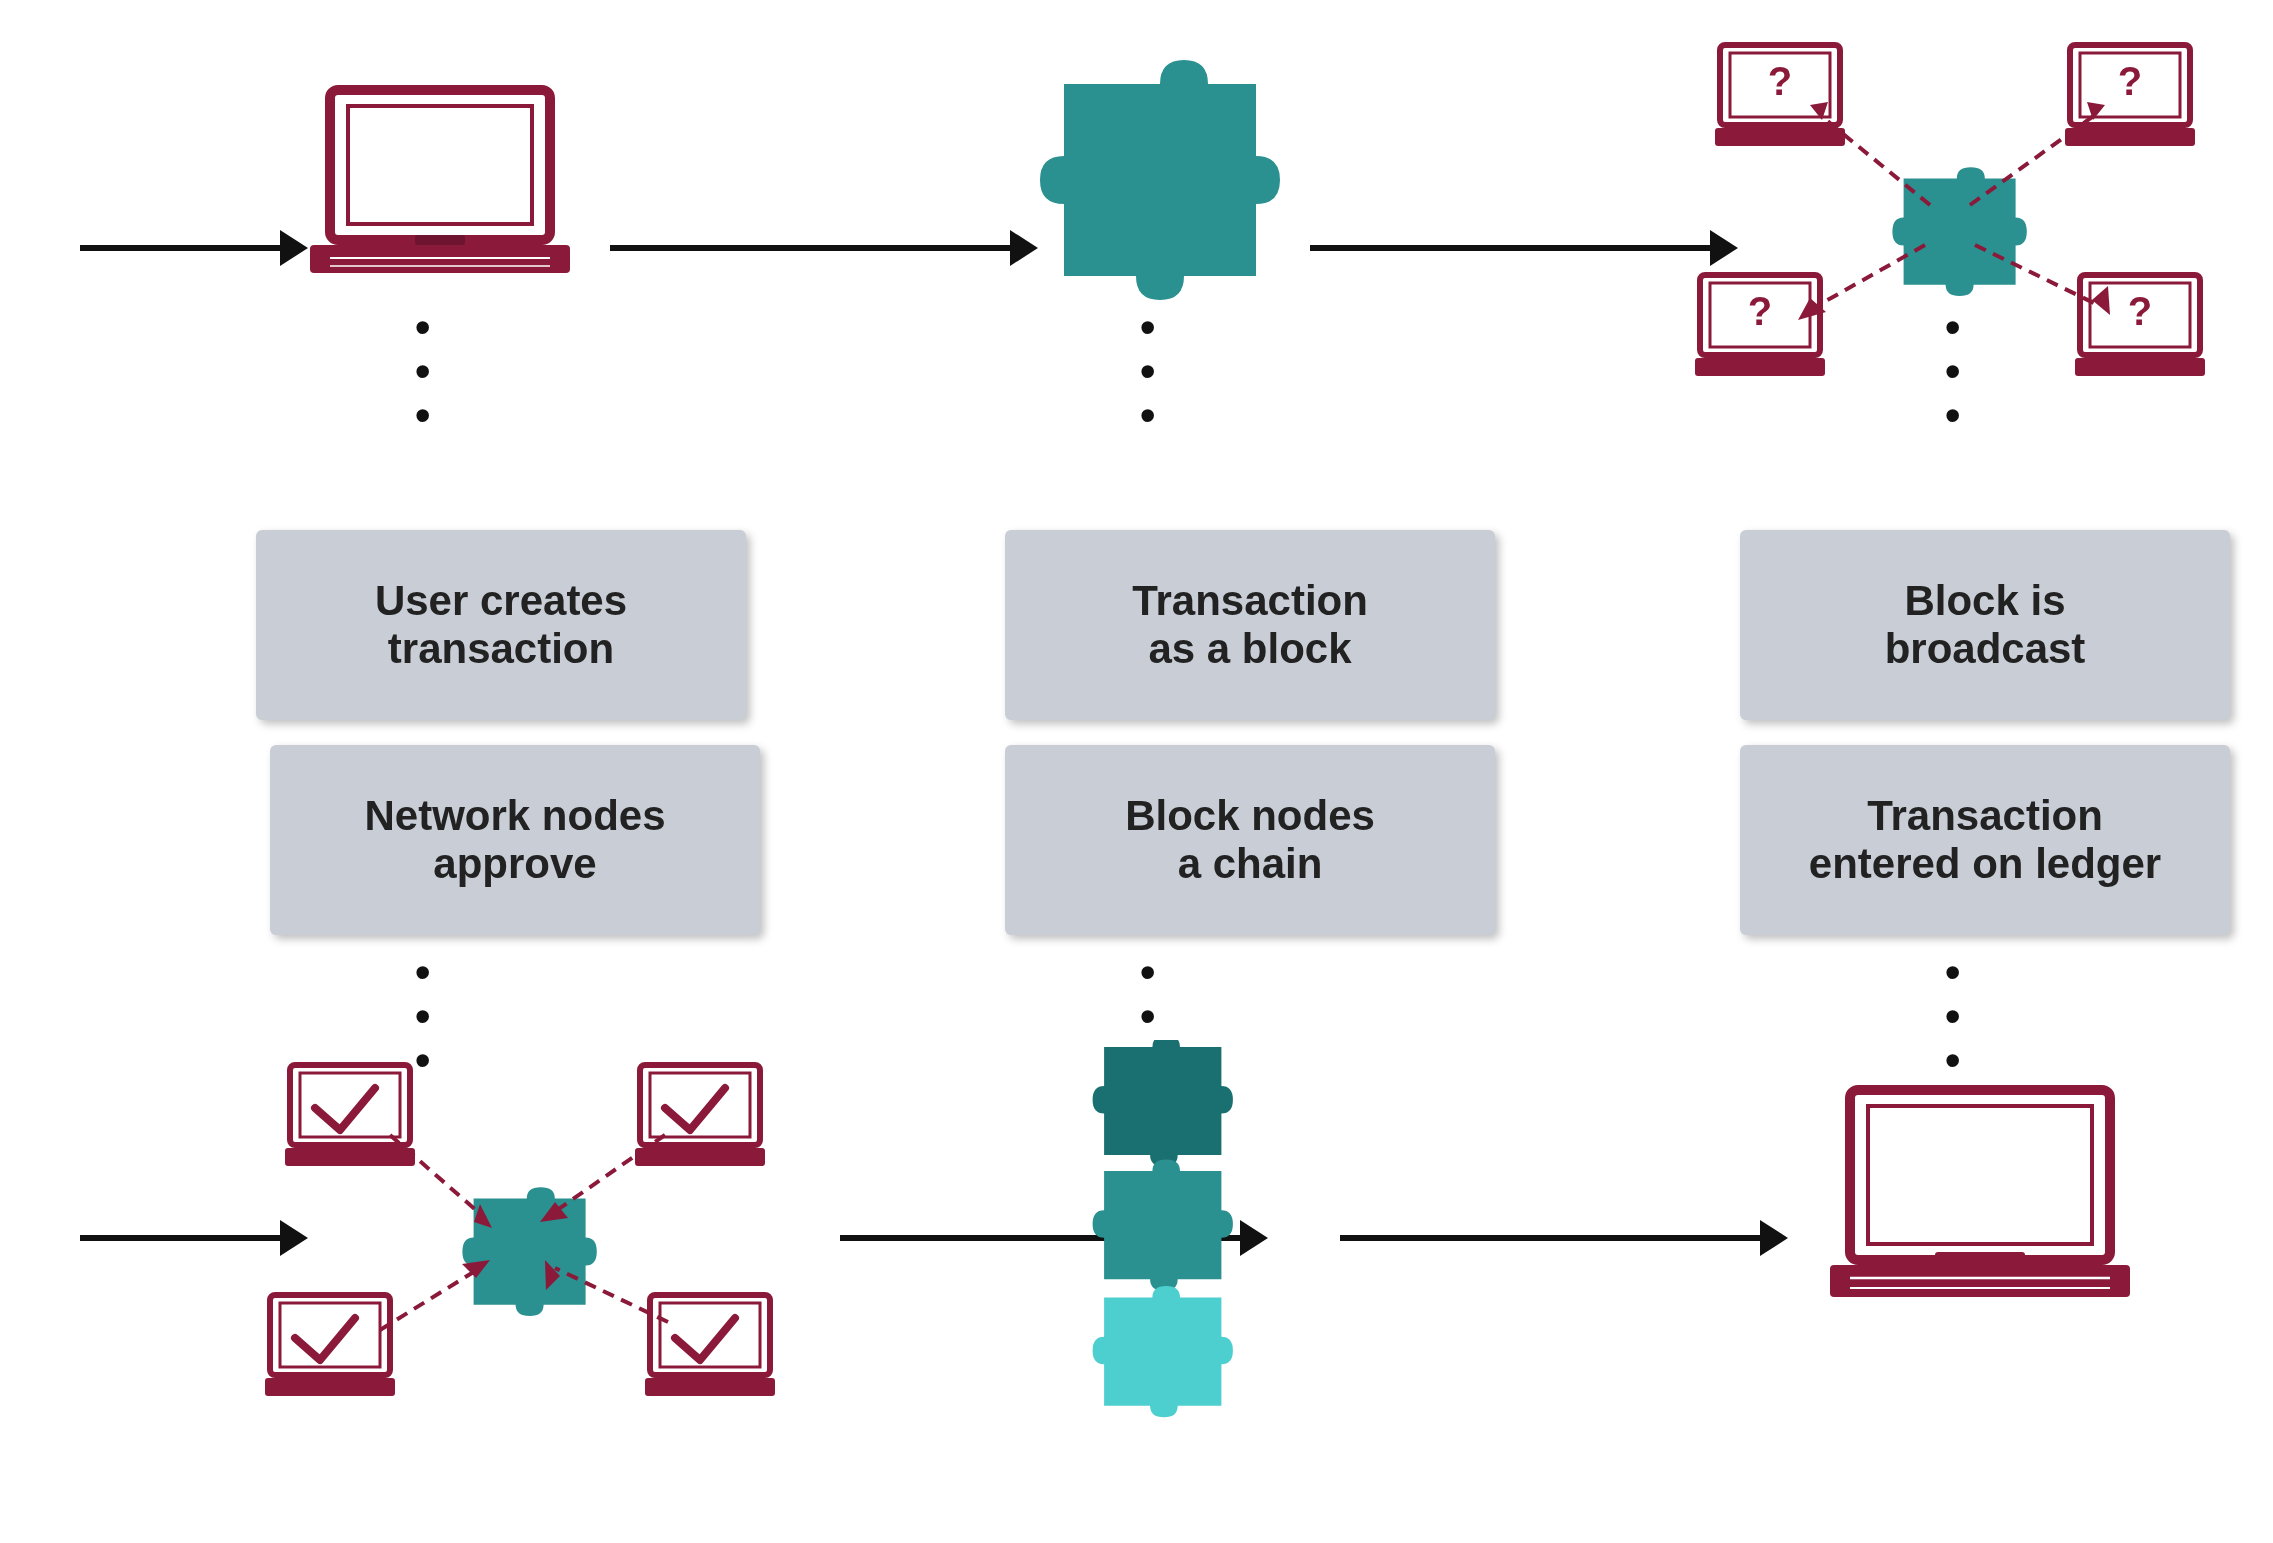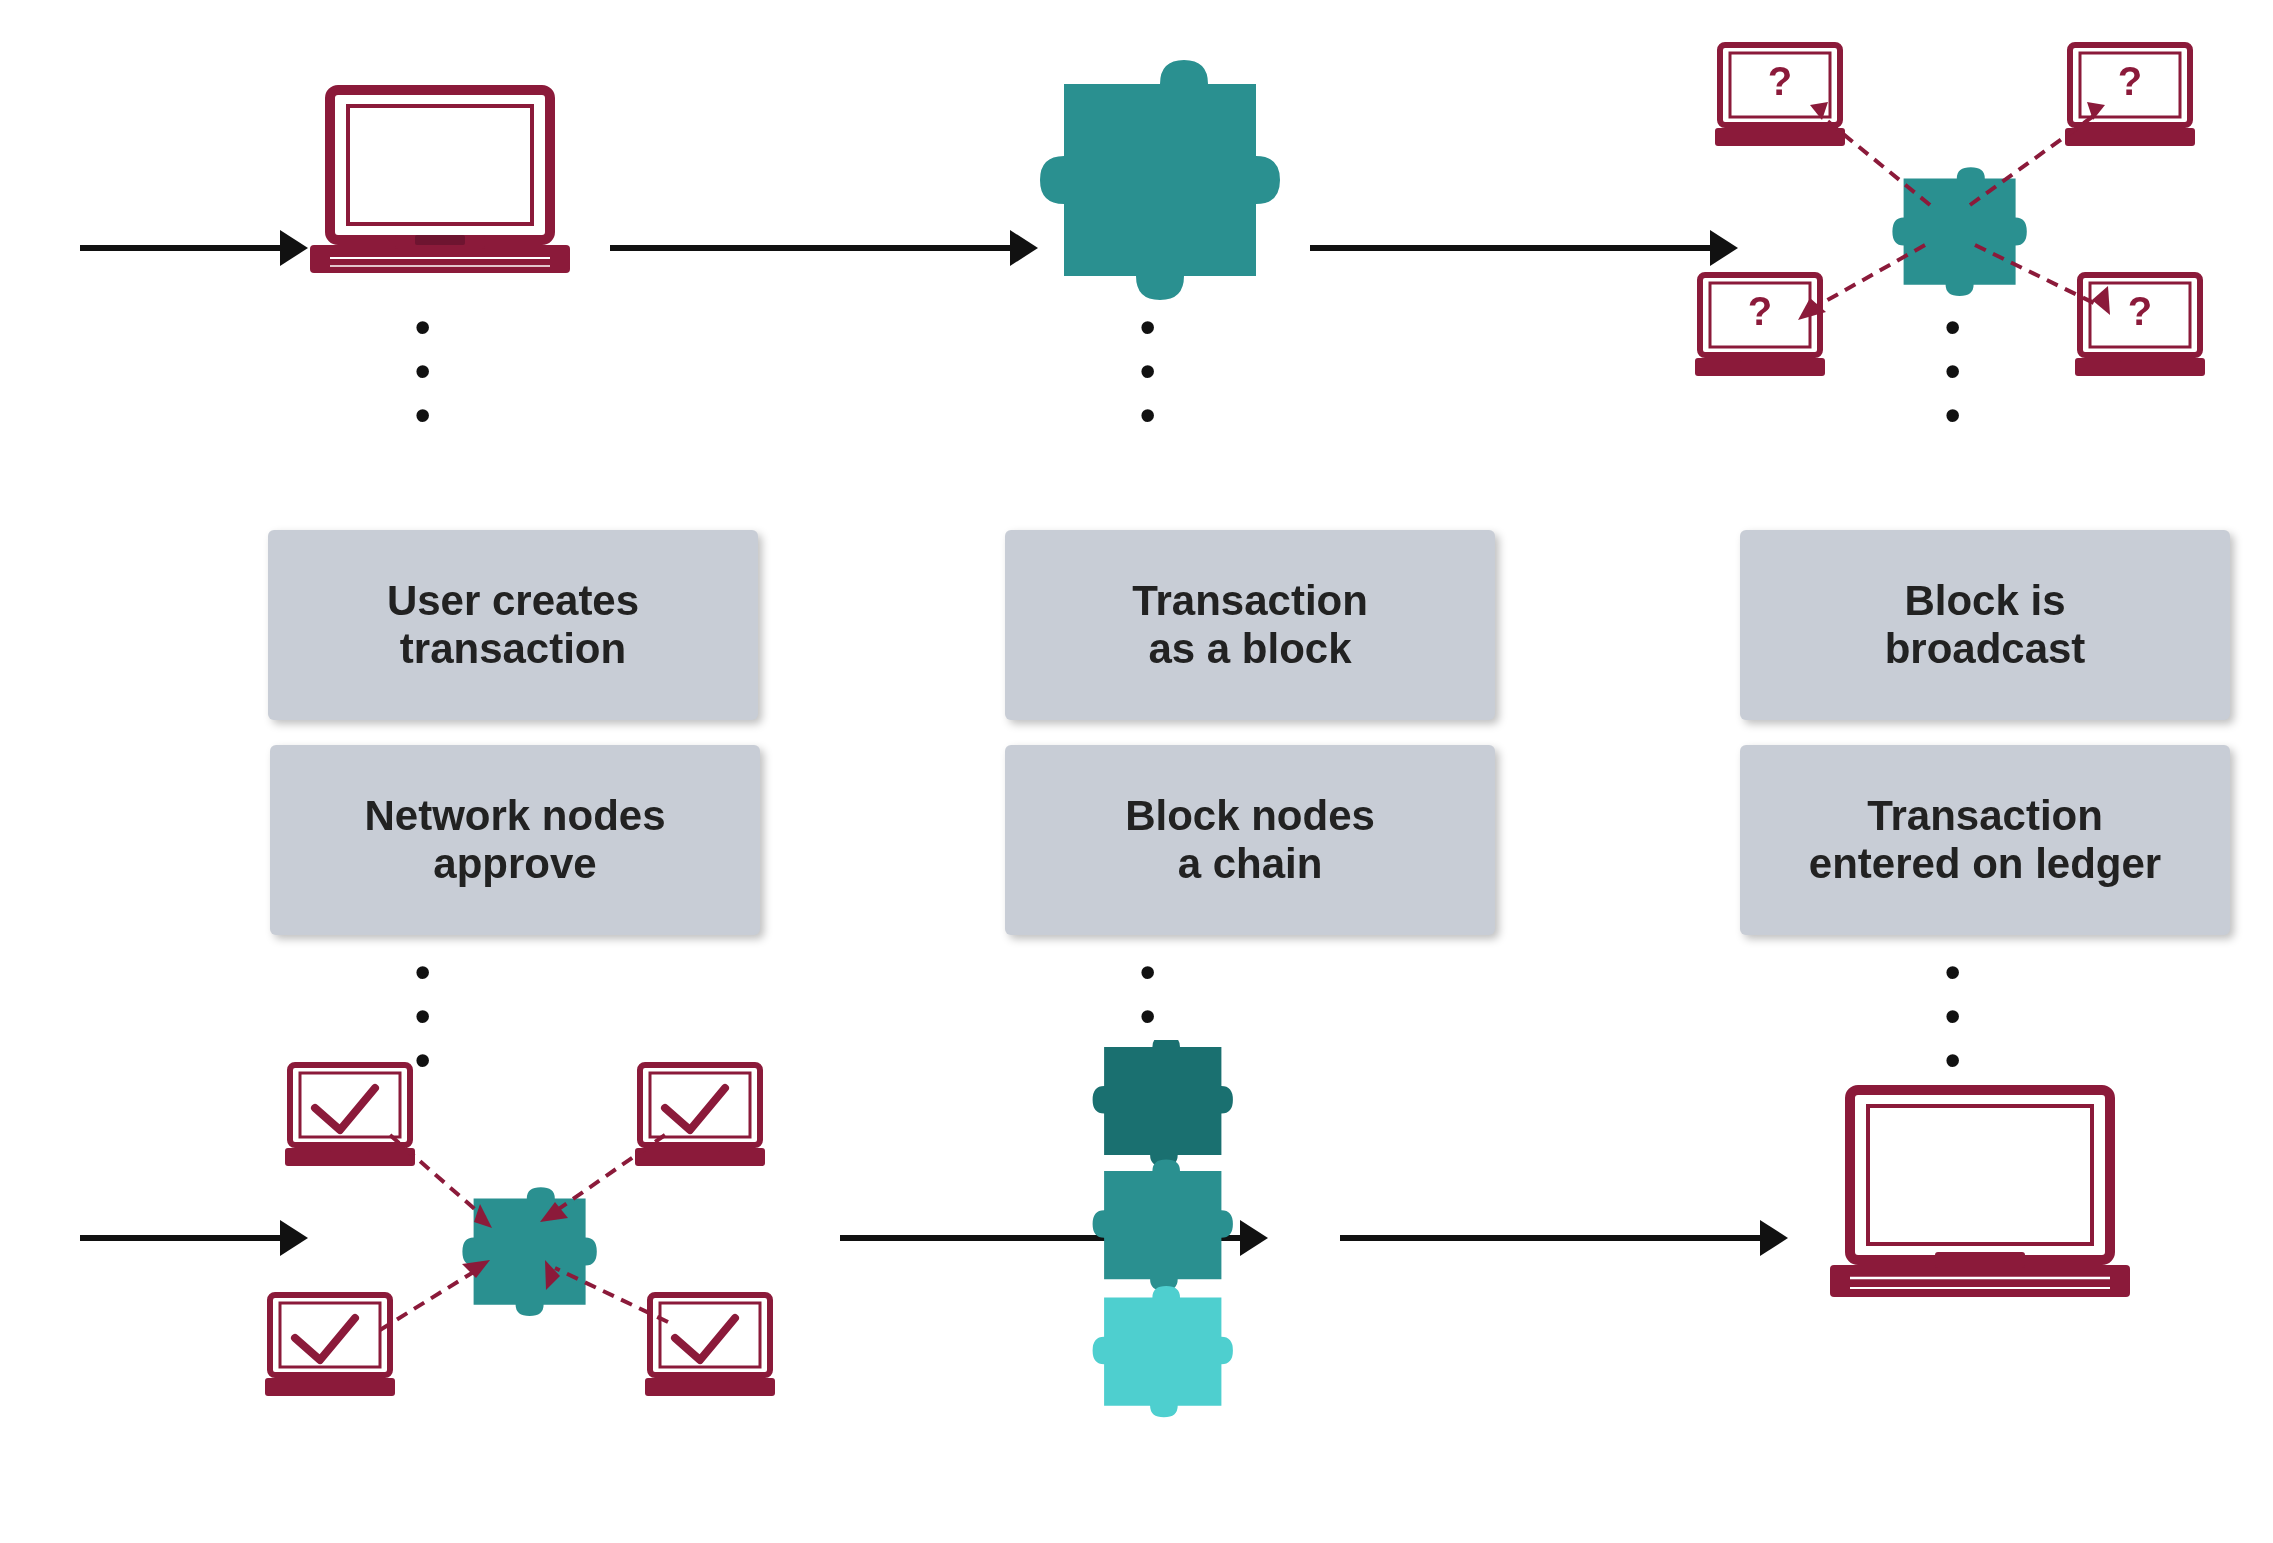--- a/index.html
+++ b/index.html
@@ -149,21 +149,21 @@
     <polygon points="118,290 130,268 146,282" fill="#8B1A3A"></polygon>
 
     <line x1="295" y1="215" x2="418" y2="275" stroke="#8B1A3A" stroke-width="4" stroke-dasharray="12,8"></line>
     <polygon points="430,285 412,270 428,256" fill="#8B1A3A"></polygon>
   </svg>
 
   <div class="dots" style="left:415px; top:305px;">•<br>•<br>•</div>
   <div class="dots" style="left:1140px; top:305px;">•<br>•<br>•</div>
   <div class="dots" style="left:1945px; top:305px;">•<br>•<br>•</div>
 
-  <div class="label-box" style="left:268px; top:530px; width:490px; height:190px; font-size:42px; white-space:pre-line;">User creates
+  <div class="label-box" style="left:256px; top:530px; width:490px; height:190px; font-size:42px; white-space:pre-line;">User creates
 transaction</div>
 
   <div class="label-box" style="left:1005px; top:530px; width:490px; height:190px; font-size:42px; white-space:pre-line;">Transaction
 as a block</div>
 
   <div class="label-box" style="left:270px; top:745px; width:490px; height:190px; font-size:42px; white-space:pre-line;">Network nodes
 approve</div>
 
   <div class="label-box" style="left:1740px; top:530px; width:490px; height:190px; font-size:42px; white-space:pre-line;">Block is
 broadcast</div>

